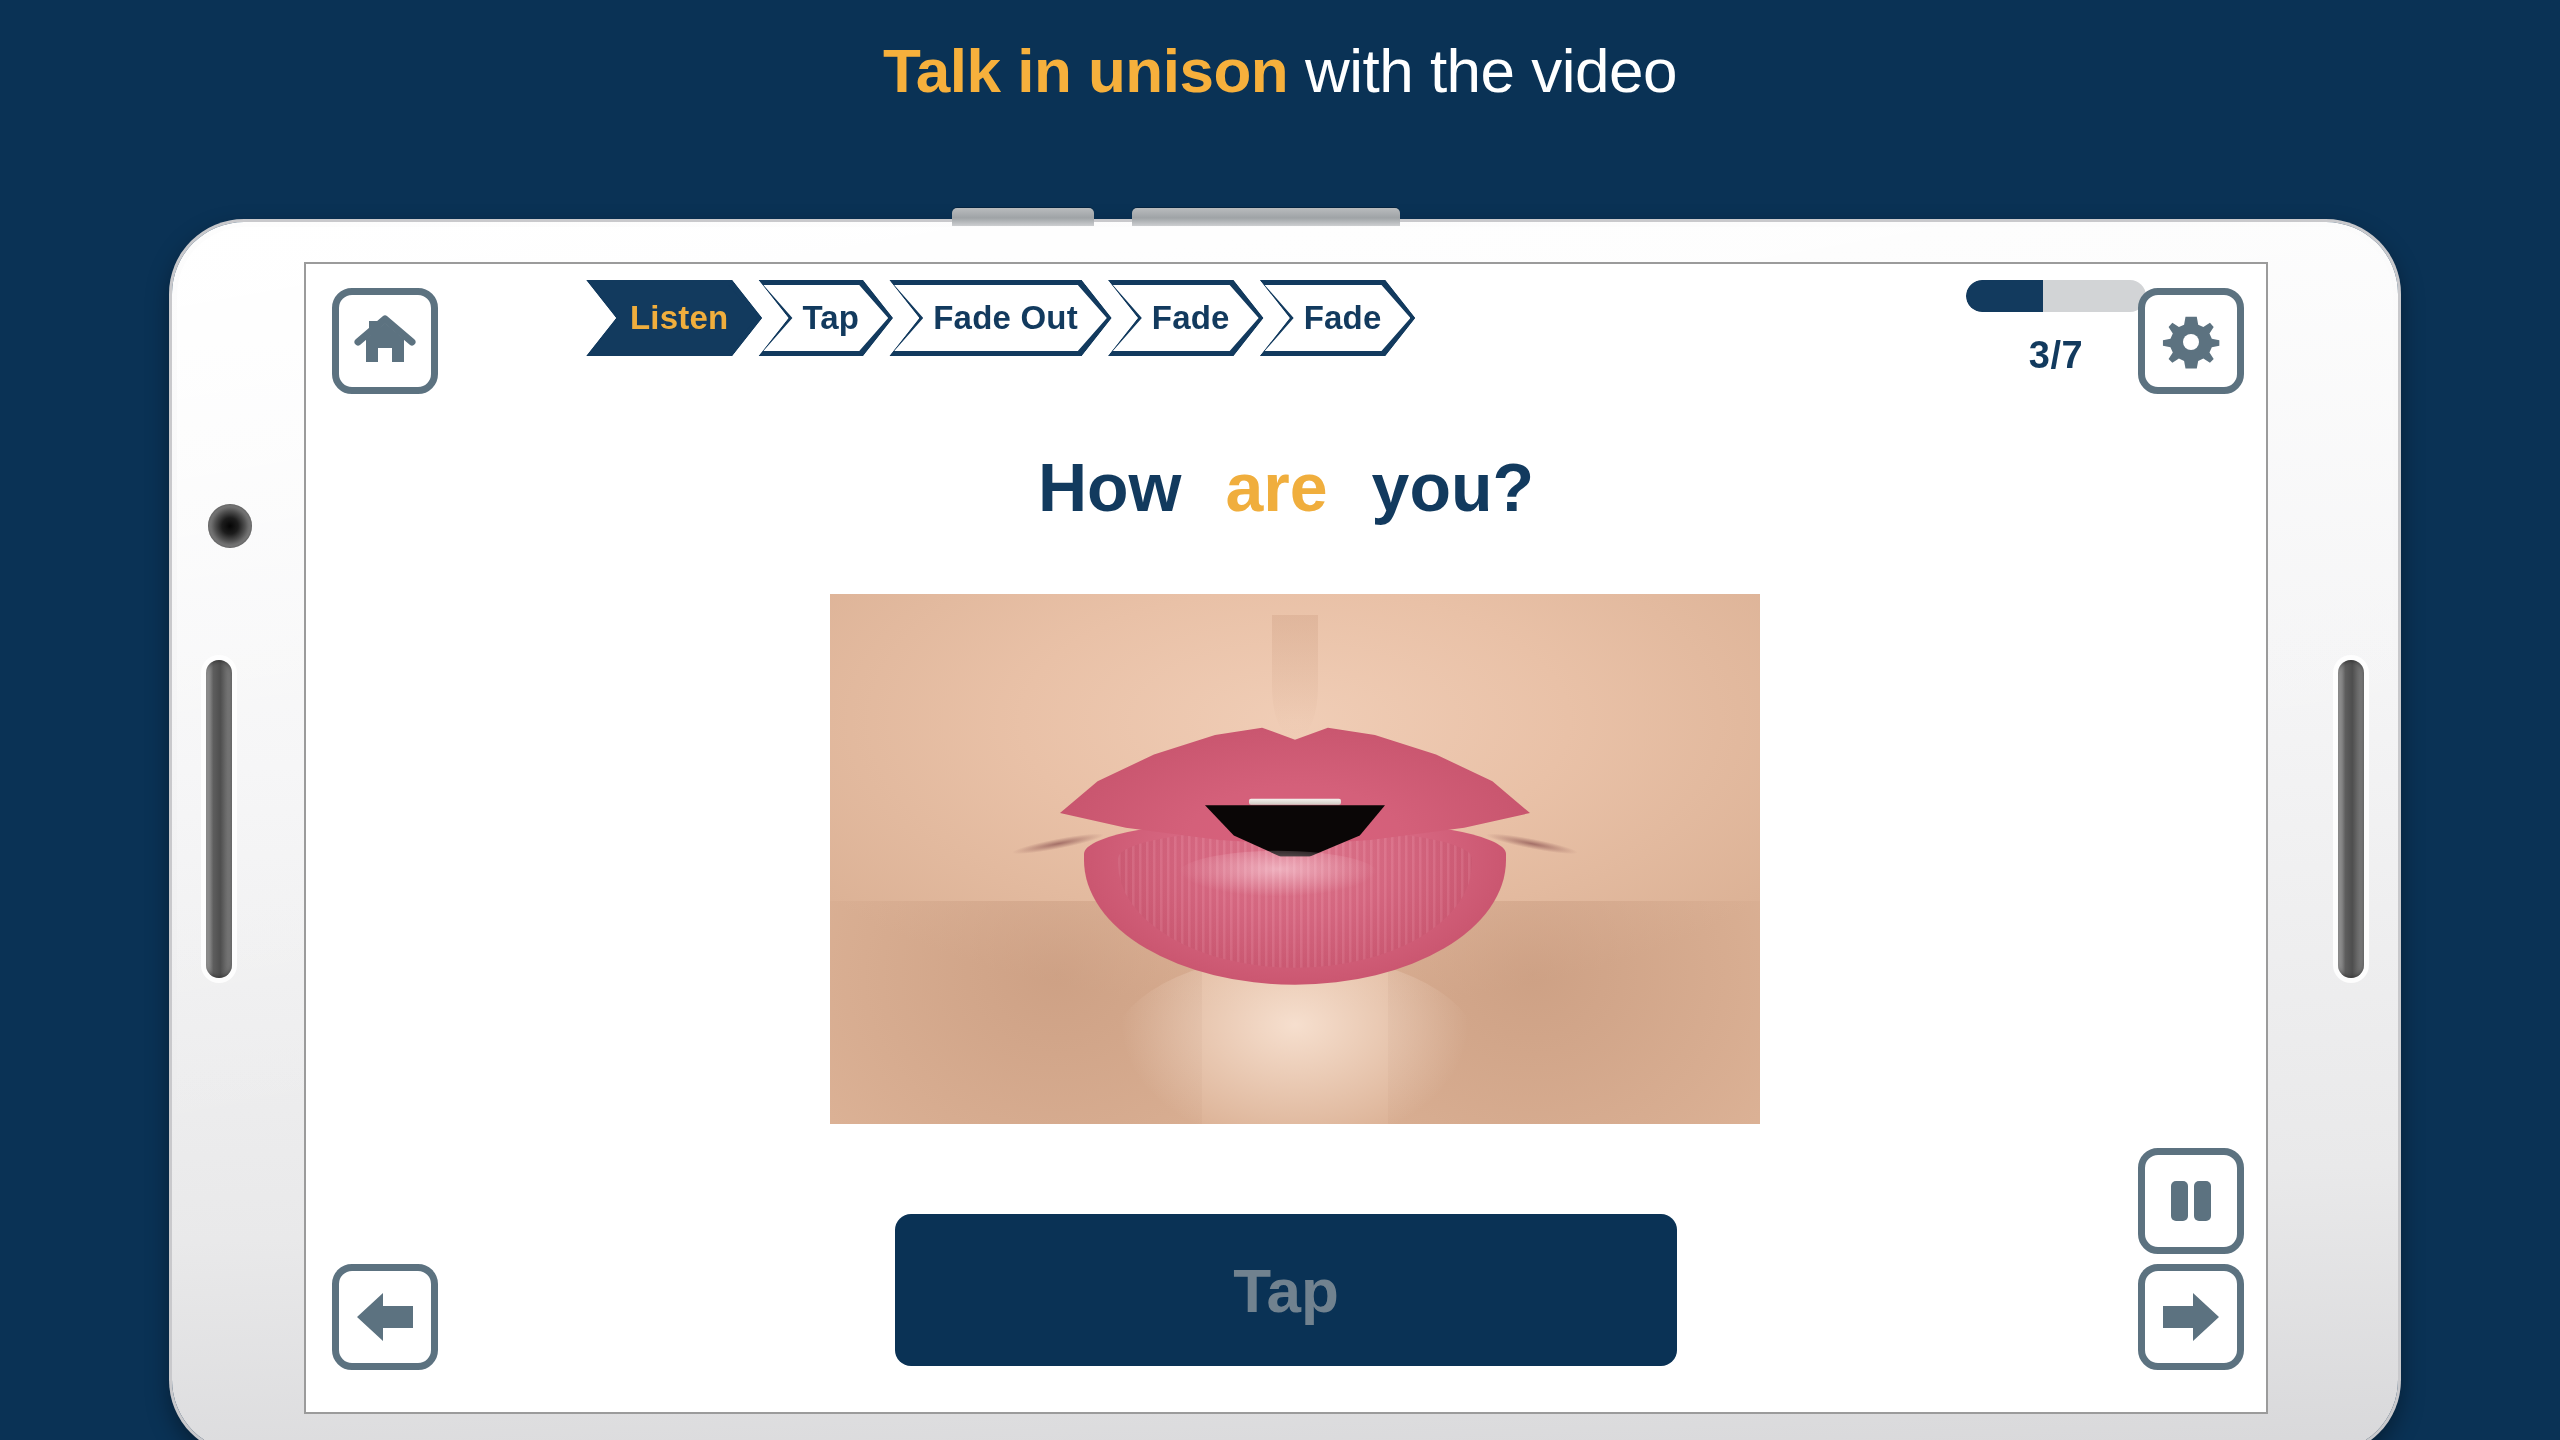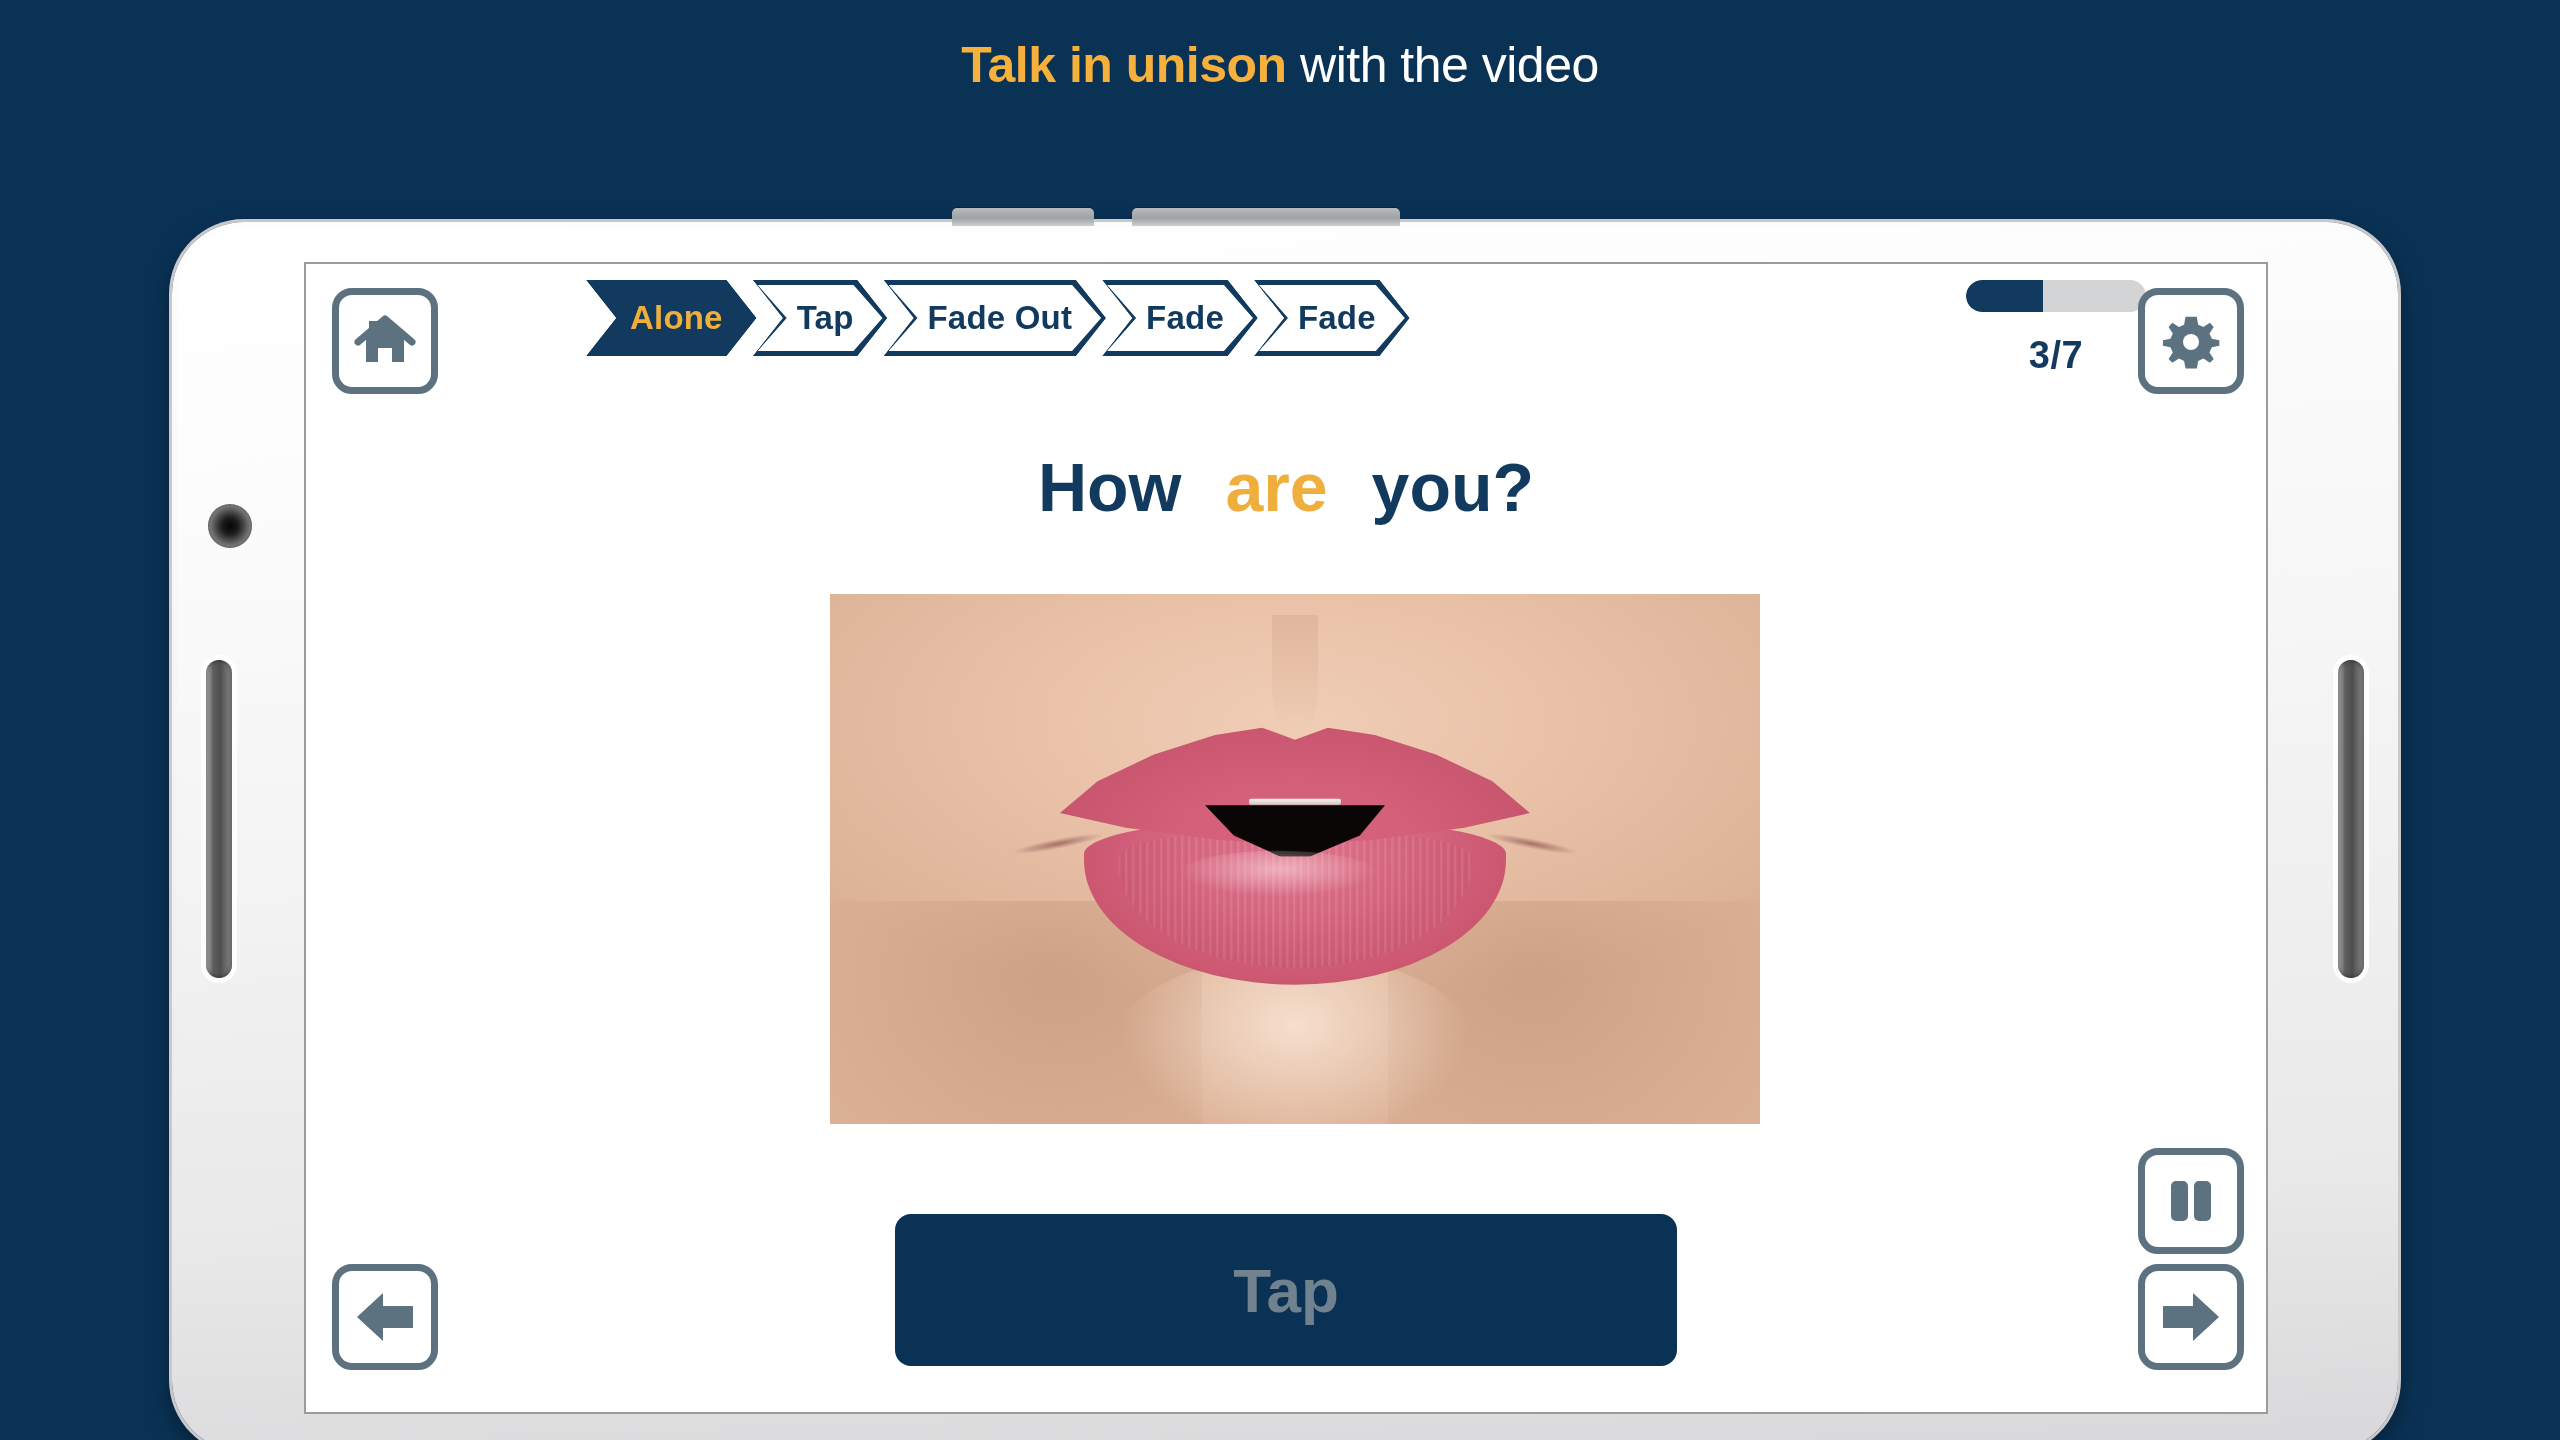--- a/index.html
+++ b/index.html
@@ -16,21 +16,21 @@
     position: relative;
   }
 
   
   #headline {
     position: absolute;
     top: 38px;
     left: 0;
     width: 2560px;
     text-align: center;
-    font-size: 50px;
+    font-size: 62px;
     line-height: 1.08;
     white-space: nowrap;
     letter-spacing: -0.5px;
   }
   #headline .hl-strong {
     color: #f6b03c;
     font-weight: 700;
   }
   #headline .hl-rest {
     color: #ffffff;
@@ -400,21 +400,21 @@
           <svg width="62" height="58" viewBox="0 0 62 58">
             <path d="M4 30 L31 7 L58 30" fill="none" stroke="#5c7280" stroke-width="7" stroke-linecap="round" stroke-linejoin="round"></path>
             <path d="M12 27 L31 11 L50 27 L50 50 L38 50 L38 36 L24 36 L24 50 L12 50 Z" fill="#5c7280"></path>
             <rect x="15" y="9" width="9" height="14" fill="#5c7280"></rect>
           </svg>
         </span>
       </div>
 
       <div id="breadcrumb">
         <div class="crumb active">
-          <span>Alone</span>
+          <span>Listen</span>
         </div>
         <div class="crumb">
           <span>Tap</span>
         </div>
         <div class="crumb">
           <span>Fade Out</span>
         </div>
         <div class="crumb">
           <span>Fade</span>
         </div>

